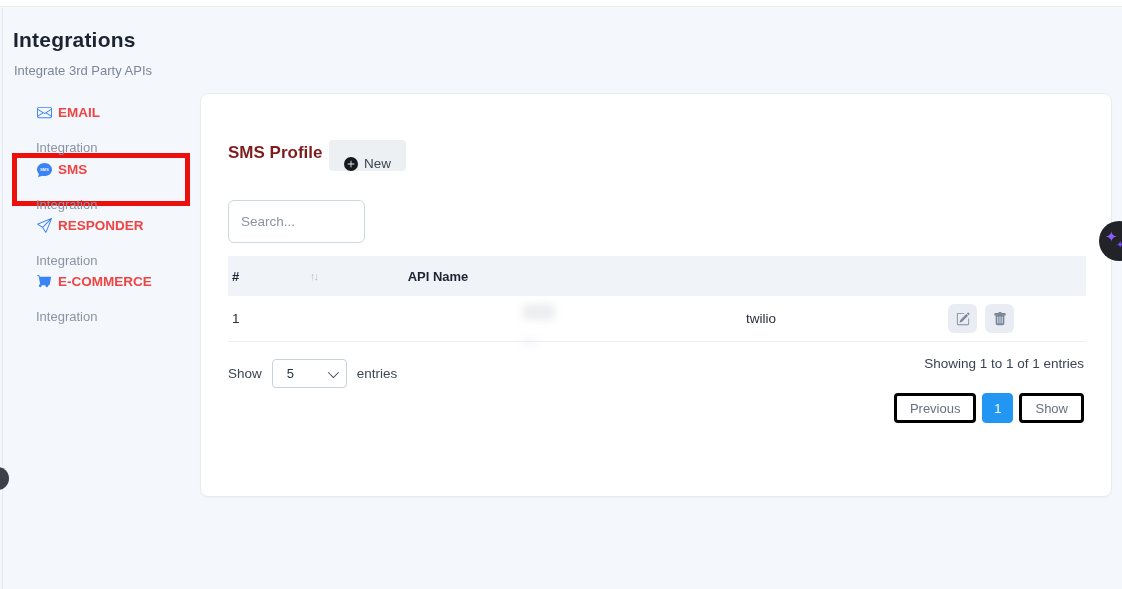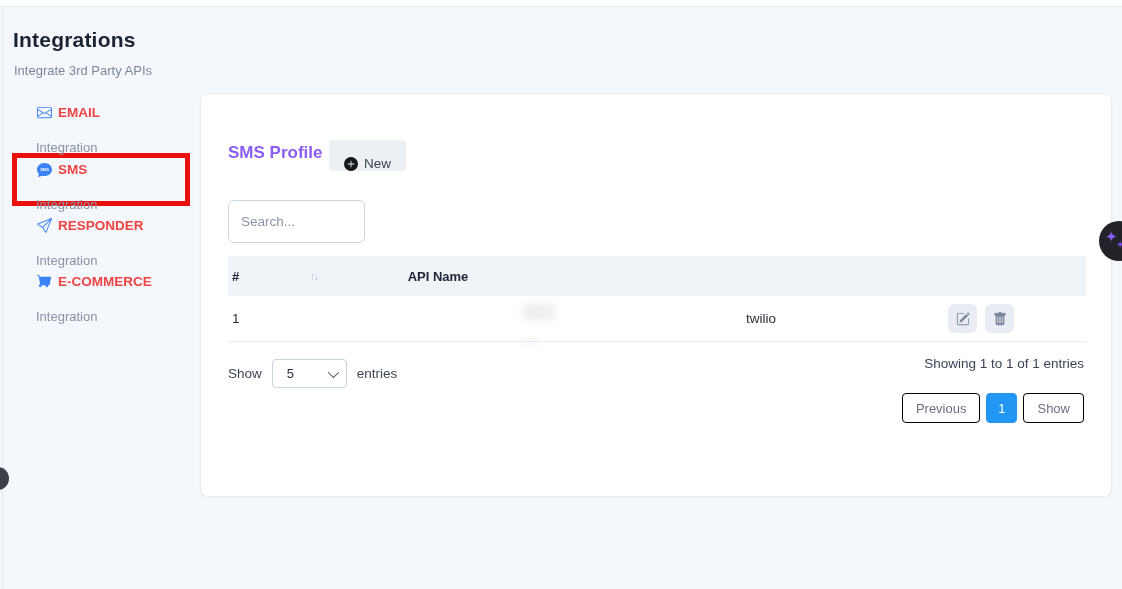--- a/index.html
+++ b/index.html
@@ -22,21 +22,21 @@
   .sb-item { position:absolute; left:0; width:180px; padding-left:22px; cursor:pointer; }
   .sb-row { display:flex; align-items:center; gap:6px; }
   .sb-icon { width:16px; height:16px; display:inline-flex; align-items:center; justify-content:center; color:#3b82f6; flex:0 0 16px; }
   .sb-icon svg { width:15px; height:15px; fill:currentColor; }
   .sb-title { font-size:13.5px; font-weight:700; color:#ef4444; }
   .sb-sub { margin-top:20px; font-size:13px; color:#8a93a4; }
   .red-highlight { position:absolute; left:-2px; top:60px; width:178px; height:53px; border:5px solid #ec100c; background:transparent; pointer-events:none; }
 
   
   .card { position:absolute; left:200px; top:93px; width:912px; height:404px; background:#fff; border:1px solid #e8ecf1; border-radius:8px; box-shadow:0 1px 2px rgba(30,40,60,.03); }
-  .panel-title { position:absolute; left:27px; top:49px; font-size:17px; font-weight:700; color:#8b5cf6; }
+  .panel-title { position:absolute; left:27px; top:49px; font-size:17px; font-weight:700; color:#7f1d1d; }
   .new-btn { position:absolute; left:128px; top:46px; height:31px; padding:0 15px; display:flex; align-items:flex-end; gap:6px; background:#edf0f3; border:none; border-radius:4px; font-family:inherit; font-size:13.5px; color:#3c4452; cursor:pointer; }
   .new-btn svg { width:14px; height:14px; fill:#15181d; }
 
   .search-input { position:absolute; left:27px; top:106px; width:137px; height:43px; border:1px solid #ced7de; border-radius:6px; padding:0 12px; font-family:inherit; font-size:13.5px; color:#333; outline:none; }
   .search-input::placeholder { color:#8a94a3; }
 
   
   .table { position:absolute; left:27px; top:162px; width:858px; }
   .thead { display:flex; background:#f0f4f8; height:40px; align-items:center; }
   .th { font-size:13px; font-weight:700; color:#1d2433; display:flex; align-items:center; }
@@ -62,21 +62,21 @@
   .act-btn svg { width:14px; height:14px; fill:currentColor; }
 
   
   .length-control { position:absolute; left:27px; top:265px; height:29px; display:flex; align-items:center; gap:10px; font-size:13.5px; color:#3d4654; }
   .select-box { width:75px; height:29px; border:1px solid #c9d2da; border-radius:4px; display:flex; align-items:center; justify-content:space-between; padding:0 10px 0 14px; cursor:pointer; background:#fff; }
   .select-box .val { font-size:13px; color:#2a303c; }
   .chev { width:8px; height:8px; border-right:1.5px solid #47505e; border-bottom:1.5px solid #47505e; transform:rotate(45deg) translateY(-2px); }
   .summary { position:absolute; right:27px; top:262px; font-size:13.5px; color:#3a4354; }
   .pagination { position:absolute; right:27px; top:299px; display:flex; gap:6px; }
   .pg { height:30px; border-radius:4px; font-family:inherit; font-size:13px; cursor:pointer; }
-  .pg-prev, .pg-next { background:#fff; border:1px solid #000000; color:#697081; padding:0 13px; }
+  .pg-prev, .pg-next { background:#fff; border:3px solid #000000; color:#697081; padding:0 13px; }
   .pg-cur { background:#2196f3; border:1px solid #2196f3; color:#fff; width:31px; }
 
   
   .ai-fab { position:absolute; left:1099px; top:221px; width:40px; height:40px; border-radius:50%; background:#222329; cursor:pointer; z-index:20; }
   .ai-fab .sp1 { position:absolute; left:6px; top:8px; color:#8b5cf6; font-size:15px; line-height:1; }
   .ai-fab .sp2 { position:absolute; left:17px; top:19px; color:#7a4bf0; font-size:10px; line-height:1; }
   .left-fab { position:absolute; left:-14px; top:467px; width:23px; height:23px; border-radius:50%; background:#3c4049; cursor:pointer; }
 </style>
 </head>
 <body>

